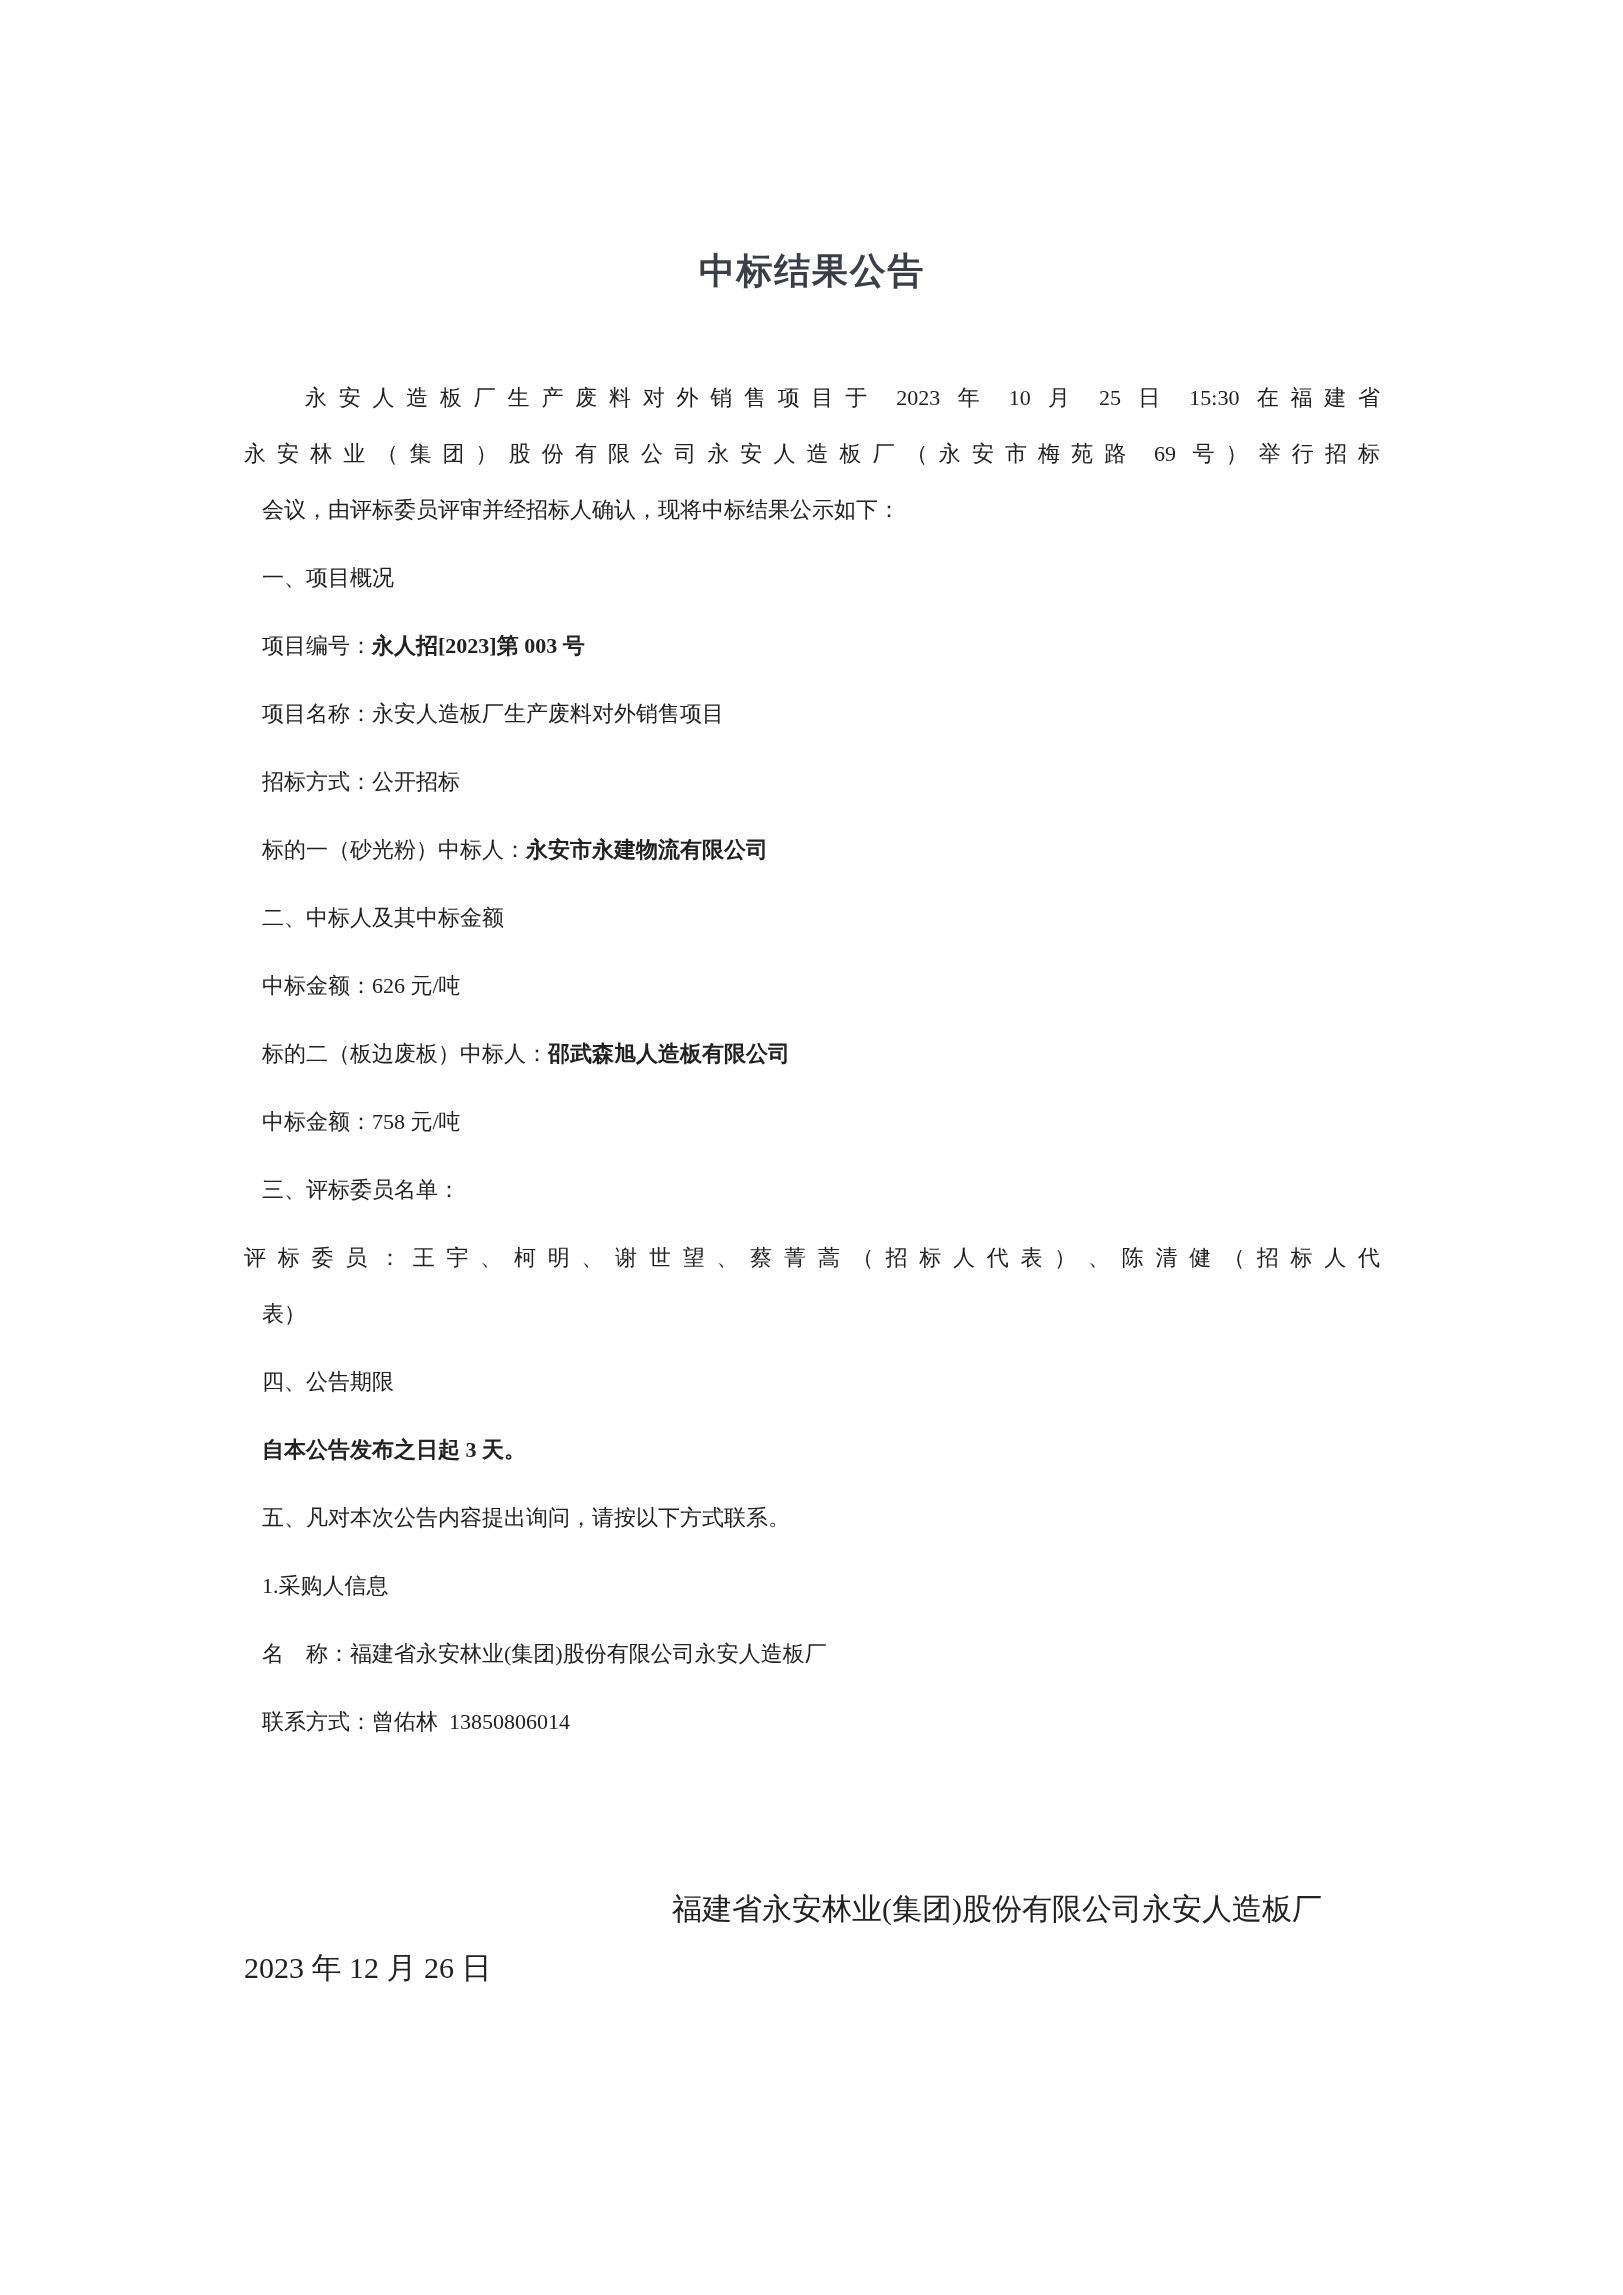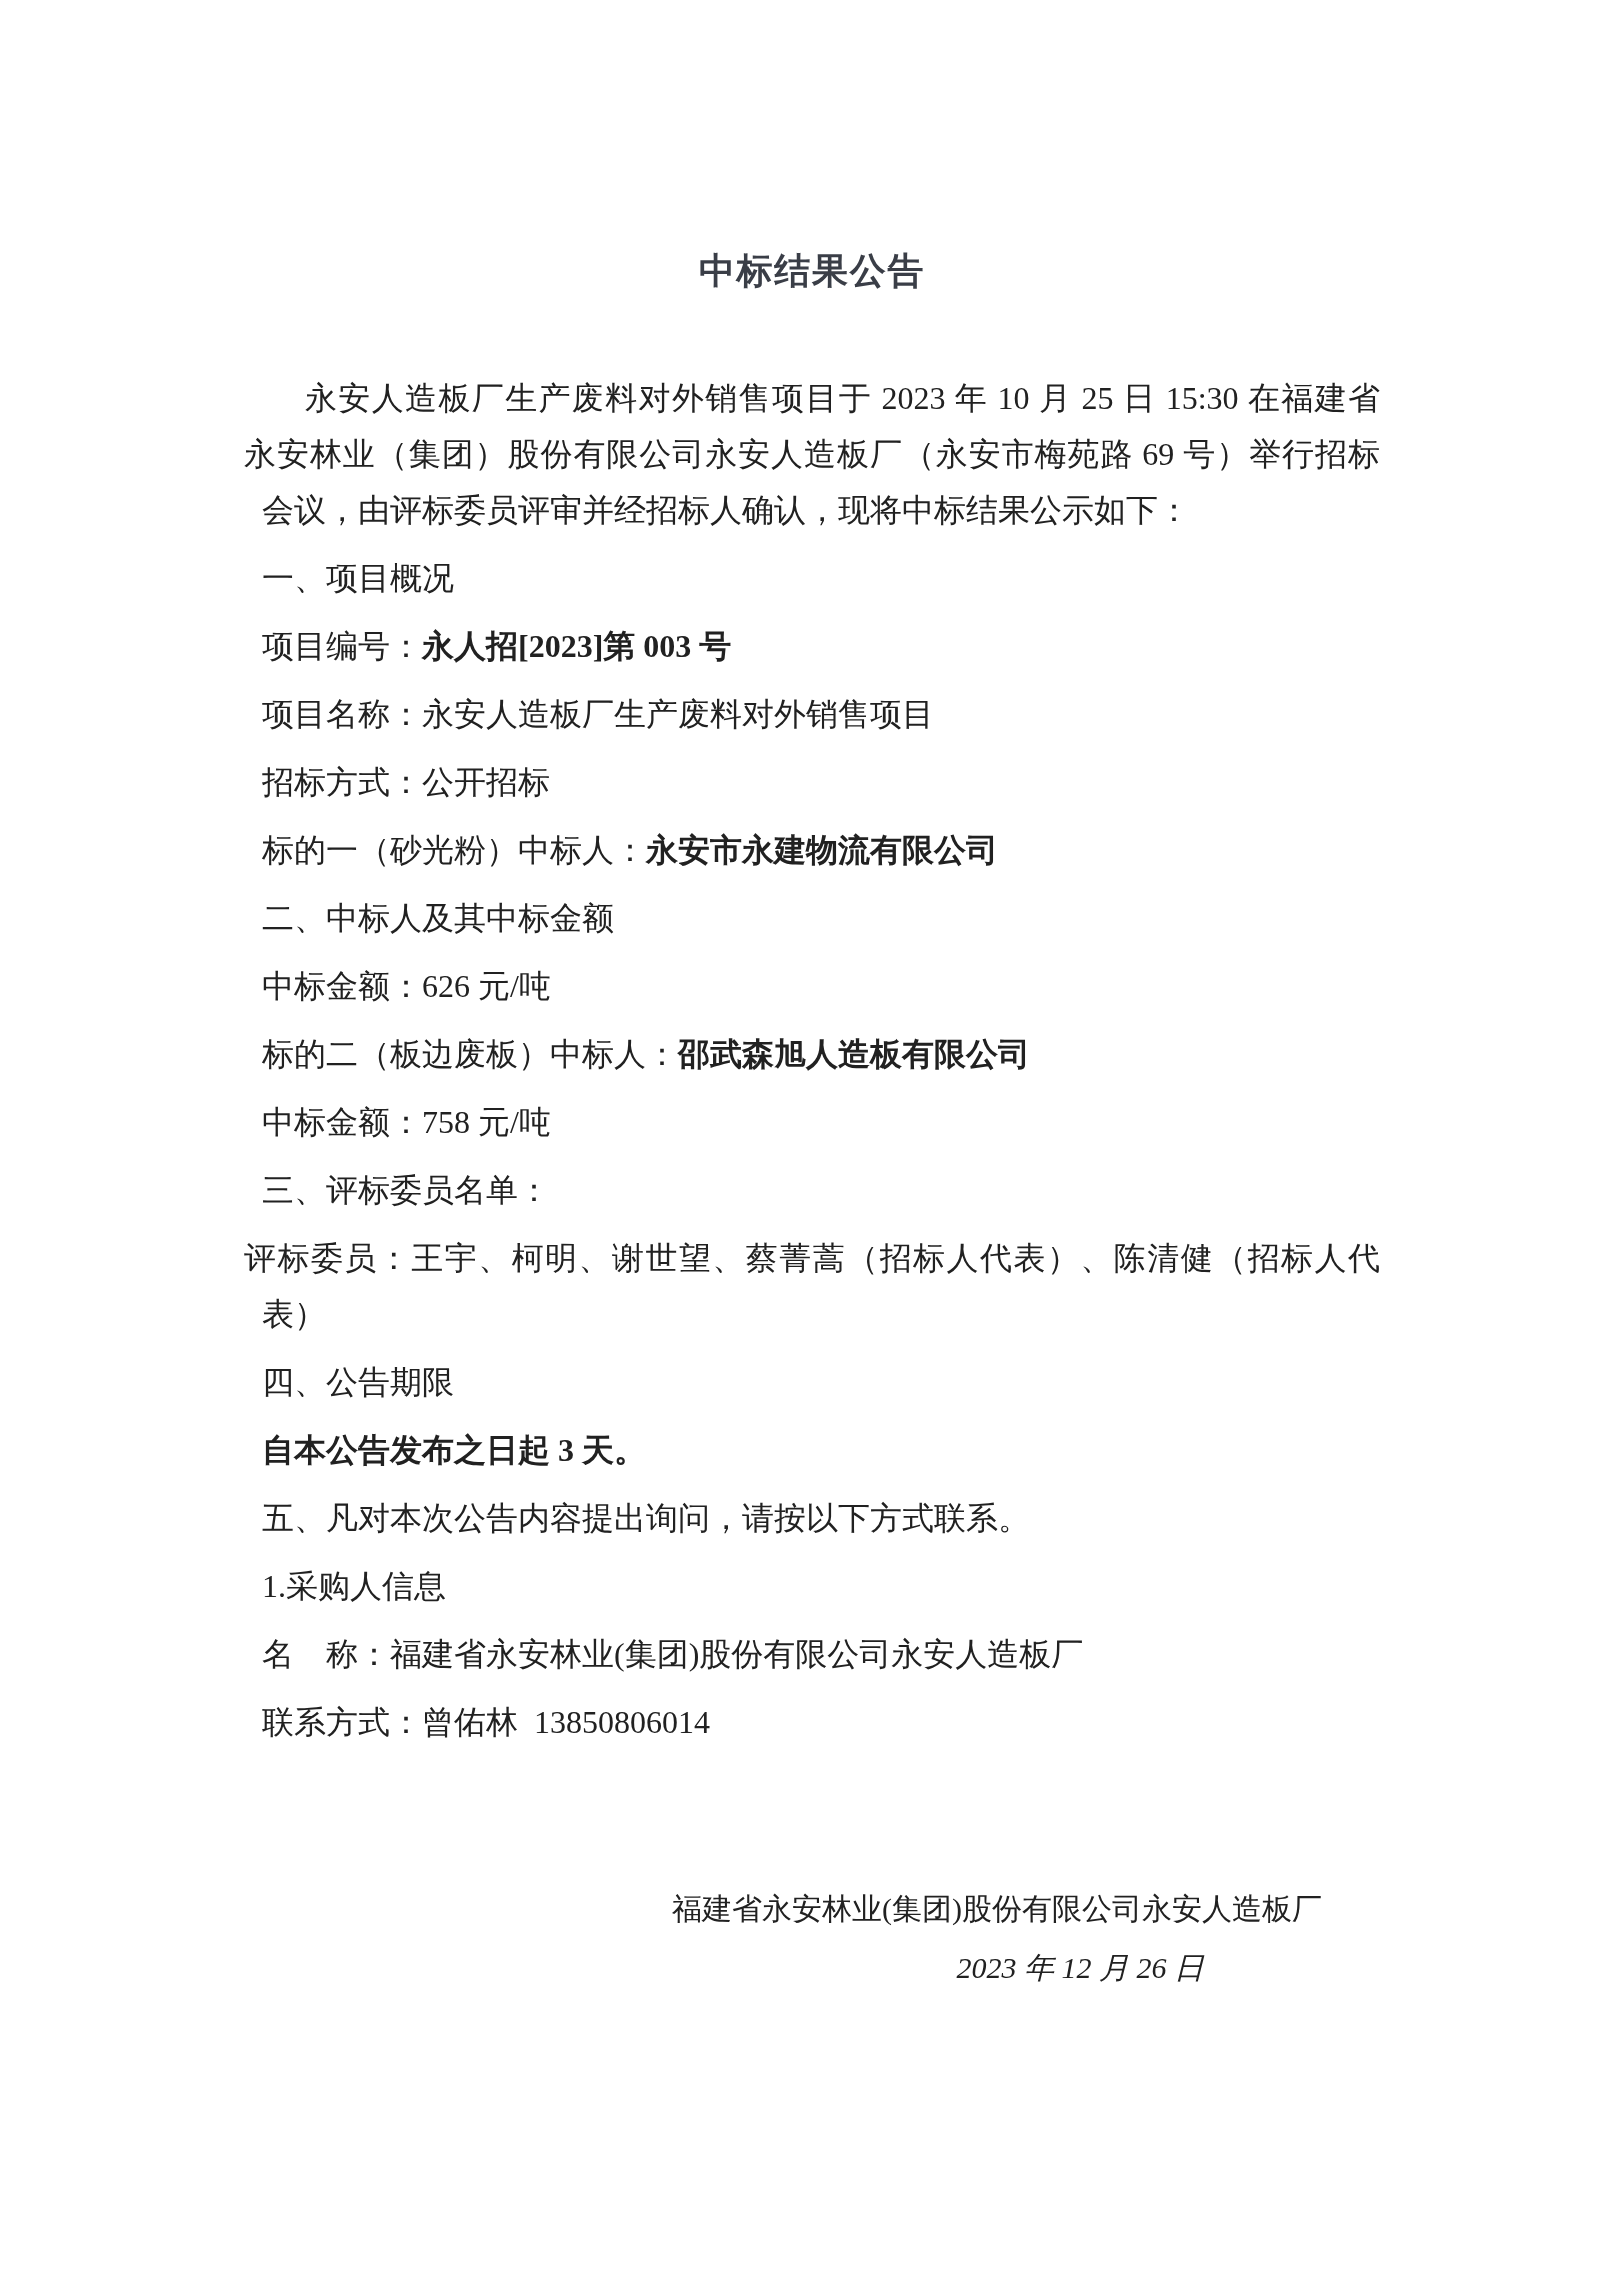--- a/index.html
+++ b/index.html
@@ -21,44 +21,42 @@
     font-family: "Liberation Sans", sans-serif;
     font-weight: 700;
     font-size: 36px;
     line-height: 71px;
     letter-spacing: 1.7px;
     color: #3a3e47;
     text-align: center;
     margin: 0 0 64px 0;
   }
   .line {
-    font-size: 32px;
+    font-size: 22px;
     line-height: 56px;
     margin: 0;
     white-space: pre-wrap;
   }
   .para-end { margin-bottom: 12px; margin-left: 18px; }
   .indent { text-indent: 61px; }
   .fill { text-align: justify; text-align-last: justify; }
   .bold { font-weight: 700; }
   .footer-block { margin-top: 129px; }
   .footer-company {
     font-size: 30px;
     line-height: 59px;
     margin: 0;
     text-align: right;
     padding-right: 58px;
   }
   .footer-date {
     font-size: 30px;
     line-height: 59px;
     margin: 0;
-    text-align: right;
     padding-right: 176px;
-    font-style: italic;
   }
 </style>
 </head>
 <body>
 
 <div class="page">
 
   <h1 class="doc-title">中标结果公告</h1>
 
   <p class="line indent fill">永安人造板厂生产废料对外销售项目于 2023 年 10 月 25 日 15:30 在福建省</p>

